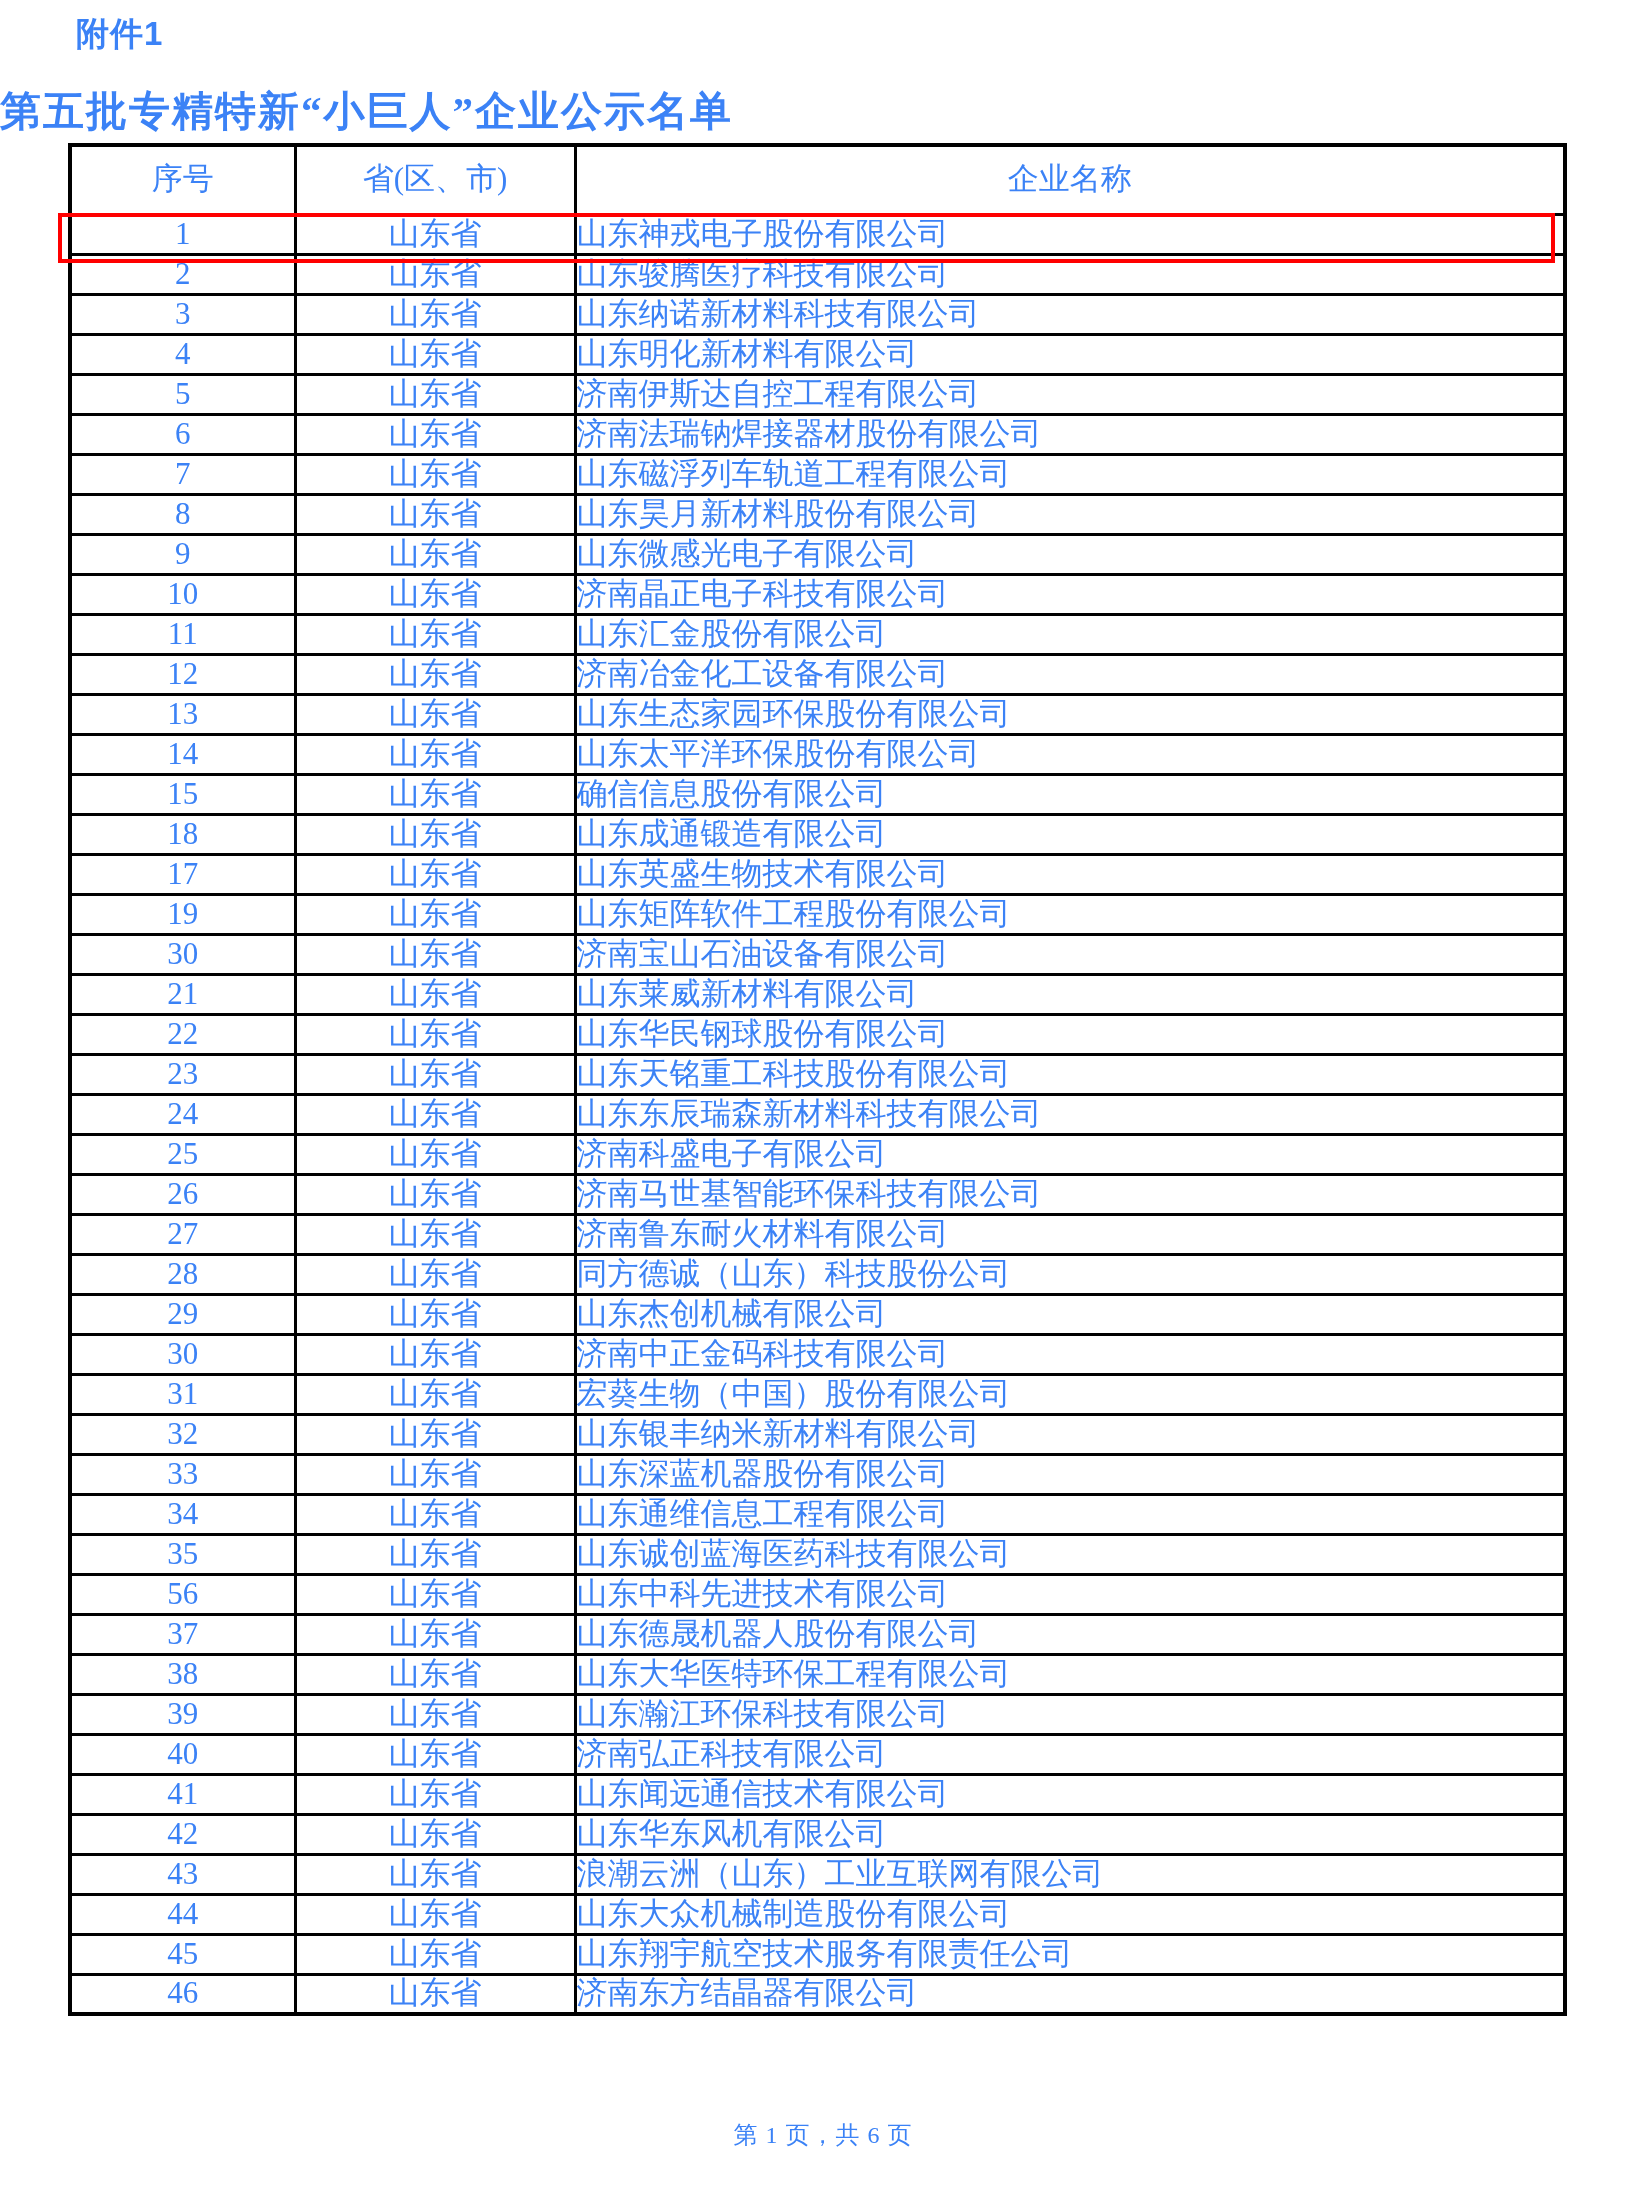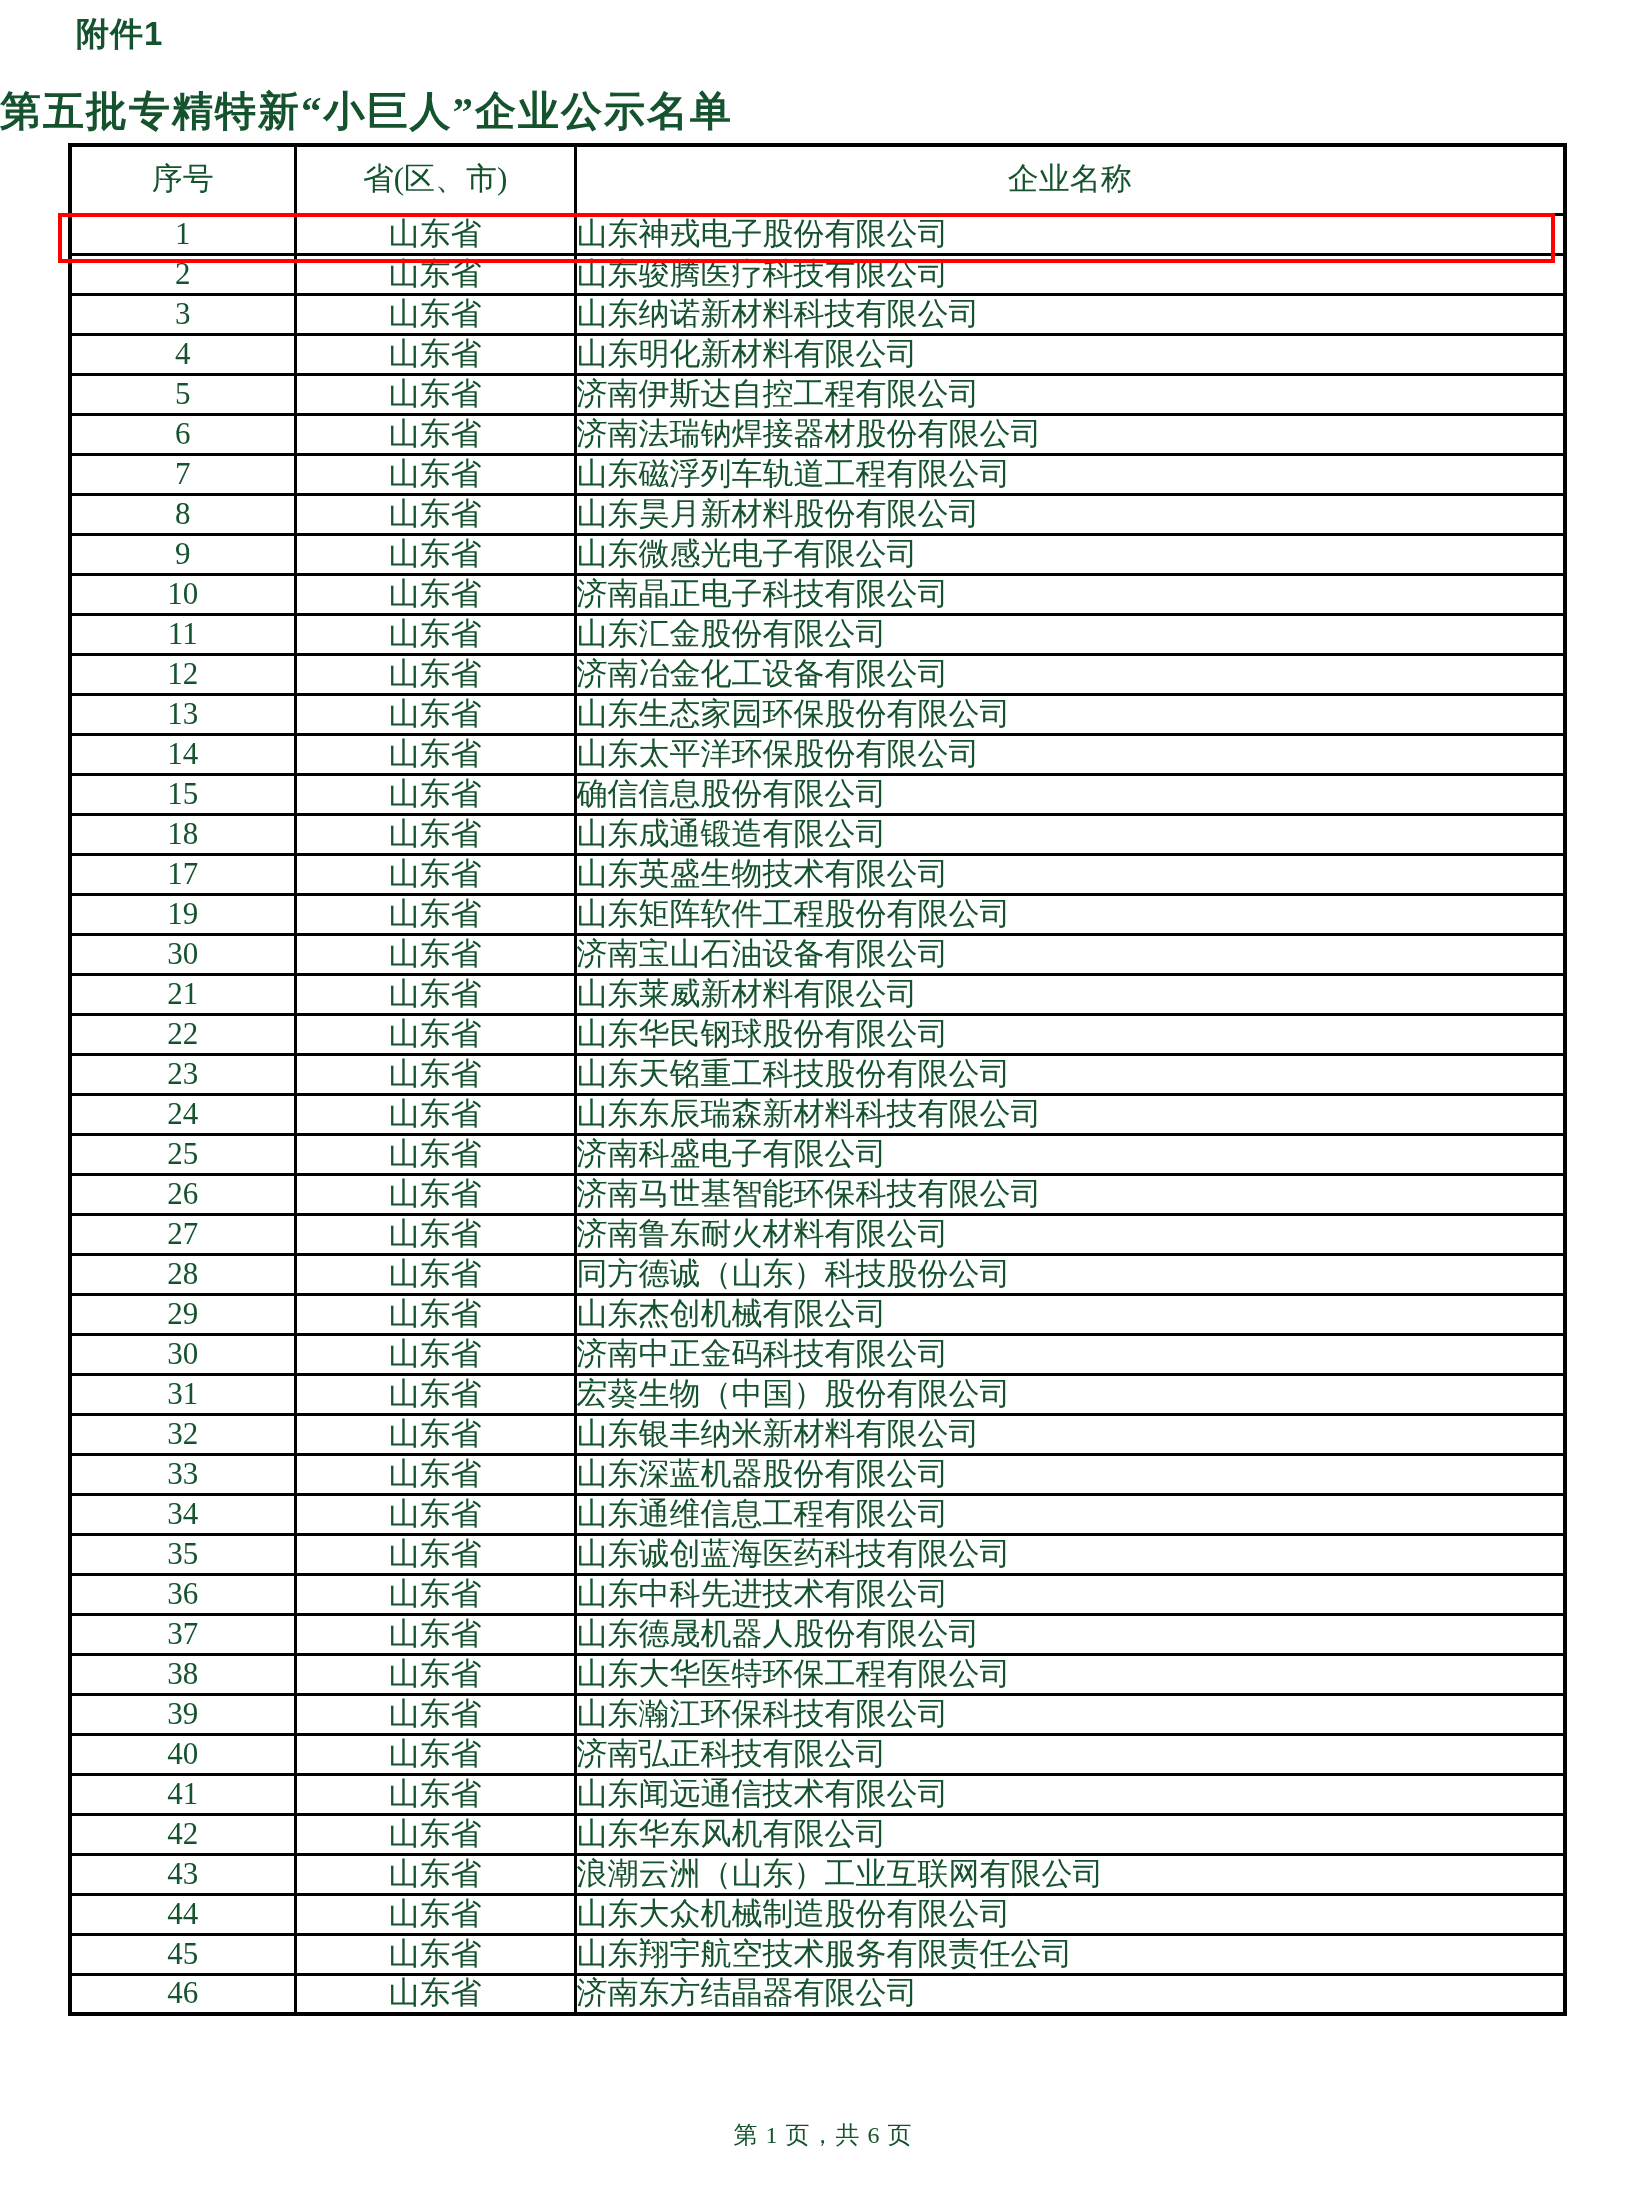--- a/index.html
+++ b/index.html
@@ -2,21 +2,21 @@
 <html><head>
 <meta charset="utf-8">
 <style>
   html, body { margin: 0; padding: 0; background: #888; }
   .page {
     position: relative;
     width: 1646px;
     height: 2204px;
     background: #ffffff;
     font-family: "Liberation Serif", "DejaVu Serif", serif;
-    color: #14532d;
+    color: #3b82f6;
     overflow: hidden;
   }
   .attachment-label {
     position: absolute;
     left: 76px;
     top: 12px;
     font-family: "Liberation Sans", "DejaVu Sans", sans-serif;
     font-weight: 600;
     font-size: 33px;
     letter-spacing: 1px;
@@ -264,21 +264,21 @@
       <td class="cell-no">34</td>
       <td class="cell-prov">山东省</td>
       <td class="cell-name">山东通维信息工程有限公司</td>
     </tr>
         <tr>
       <td class="cell-no">35</td>
       <td class="cell-prov">山东省</td>
       <td class="cell-name">山东诚创蓝海医药科技有限公司</td>
     </tr>
         <tr>
-      <td class="cell-no">36</td>
+      <td class="cell-no">56</td>
       <td class="cell-prov">山东省</td>
       <td class="cell-name">山东中科先进技术有限公司</td>
     </tr>
         <tr>
       <td class="cell-no">37</td>
       <td class="cell-prov">山东省</td>
       <td class="cell-name">山东德晟机器人股份有限公司</td>
     </tr>
         <tr>
       <td class="cell-no">38</td>

